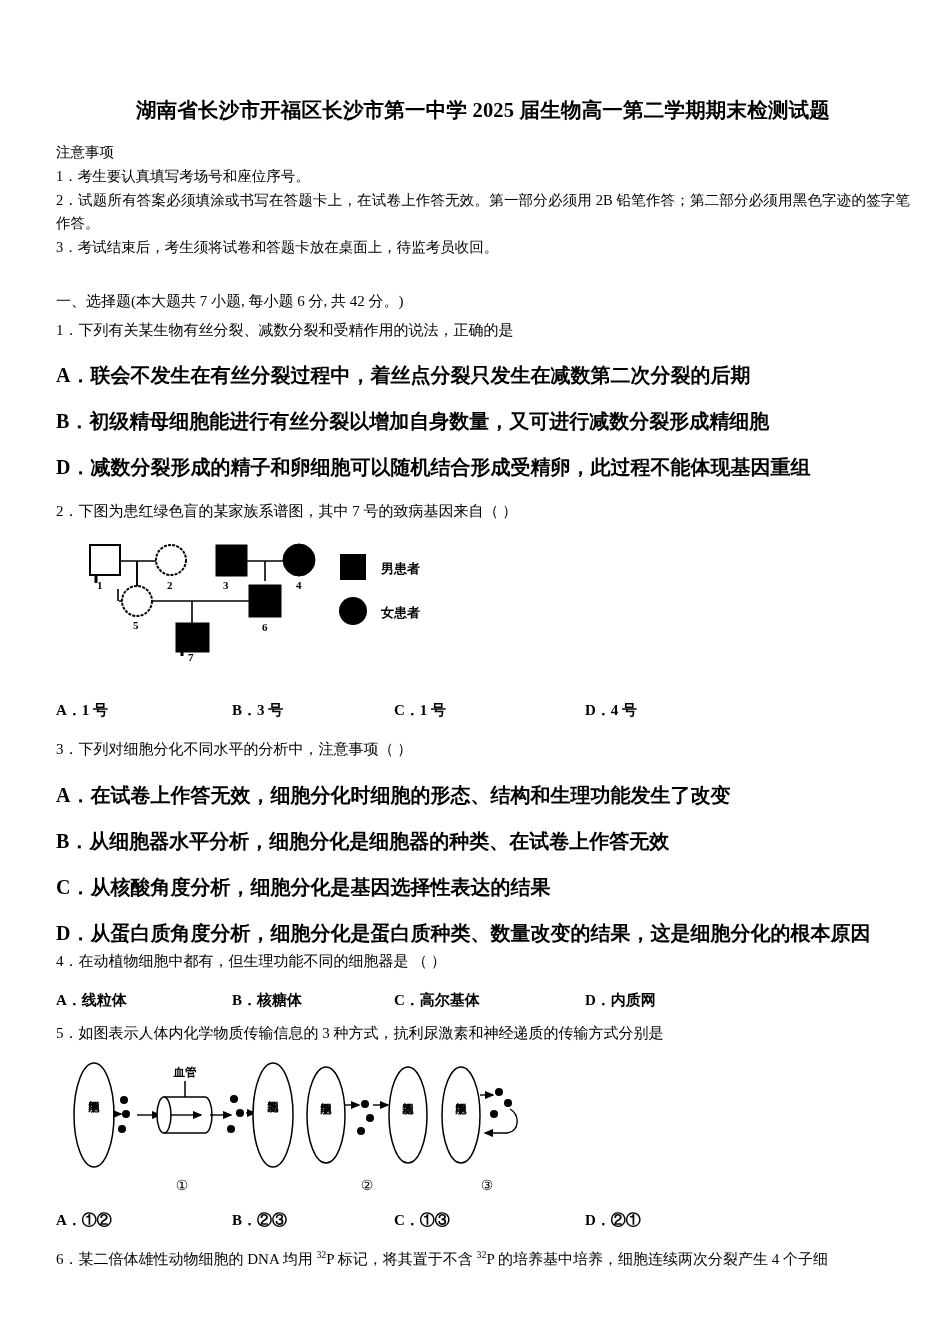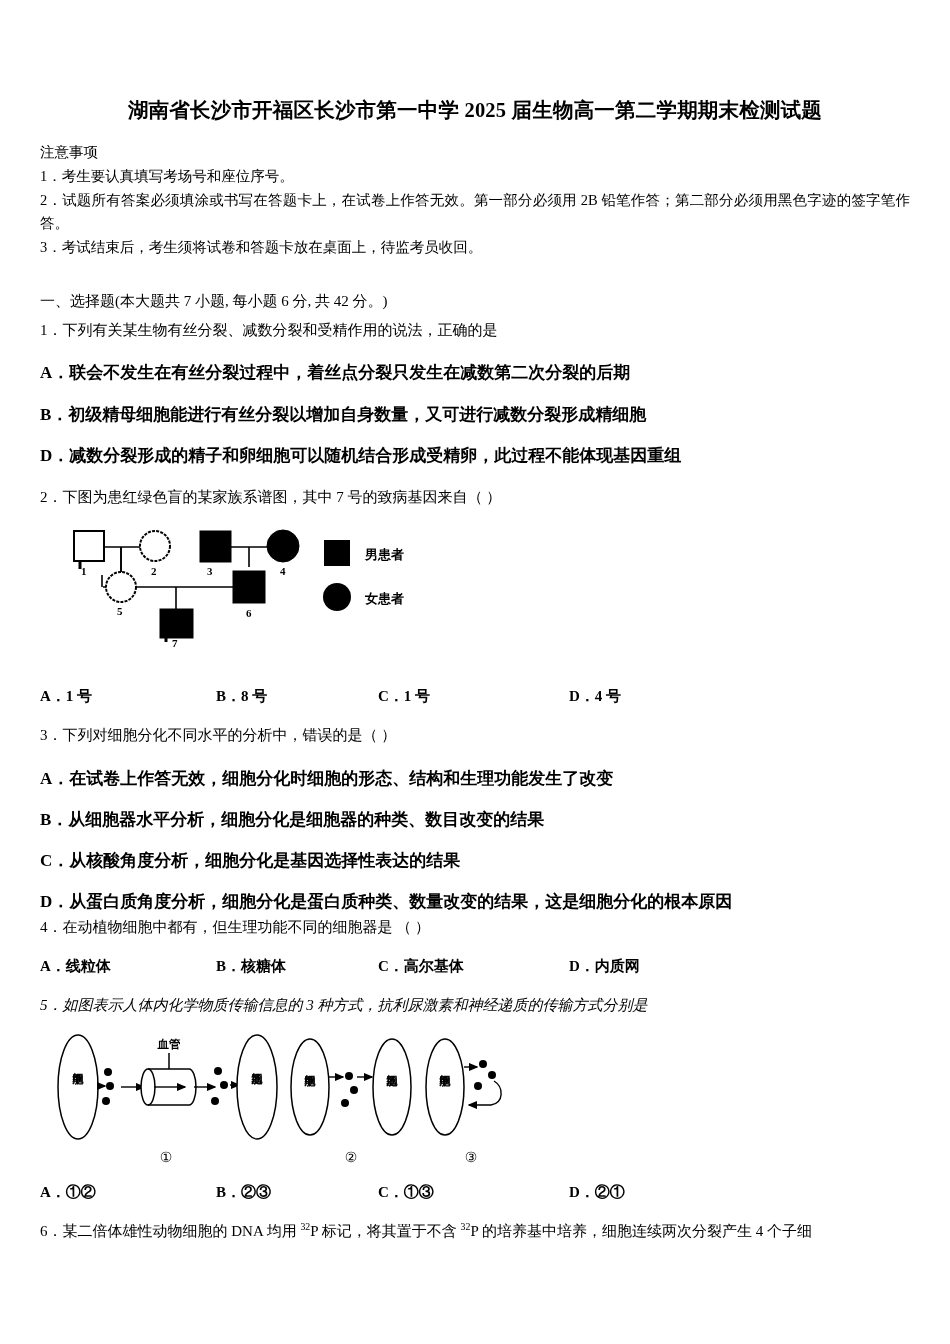--- a/index.html
+++ b/index.html
@@ -12,21 +12,21 @@
     font-family: "Liberation Serif", "DejaVu Serif", serif;
     color: #000000;
     overflow: hidden;
     position: relative;
   }
 
   .page {
     position: relative;
     width: 950px;
     height: 1344px;
-    padding: 96px 40px 0 40px;
+    padding: 96px 40px 0 56px;
   }
 
   .doc-title {
     text-align: center;
     font-size: 20.5px;
     font-weight: bold;
     letter-spacing: 0.2px;
     line-height: 1.4;
     margin: 0 0 16px 0;
     white-space: nowrap;
@@ -53,21 +53,21 @@
   }
 
   .q-line {
     font-size: 15px;
     line-height: 1.72;
     margin: 0;
     text-align: justify;
   }
 
   .opt-line {
-    font-size: 17px;
+    font-size: 20px;
     font-weight: bold;
     line-height: 1.6;
     margin: 14px 0 0 0;
   }
   .opt-line.first { margin-top: 16px; }
 
   .opt-row {
     display: block;
     font-size: 15px;
     font-weight: bold;
@@ -173,40 +173,40 @@
       <rect x="262" y="15" width="26" height="26" fill="#000"></rect>
       <text x="303" y="34" font-family="'Liberation Sans',sans-serif" font-size="13" font-weight="bold">男患者</text>
 
       <circle cx="275" cy="72" r="14" fill="#000"></circle>
       <text x="303" y="78" font-family="'Liberation Sans',sans-serif" font-size="13" font-weight="bold">女患者</text>
     </svg>
   </div>
 
   <div class="opt-row" style="margin-top:40px;">
     <span class="opt o1">A．1 号</span>
-    <span class="opt o2">B．8 号</span>
+    <span class="opt o2">B．3 号</span>
     <span class="opt o3">C．1 号</span>
     <span class="opt o4">D．4 号</span>
   </div>
 
-  <p class="q-line" style="margin-top:14px;"><span>3．</span><span>下列对细胞分化不同水平的分析中，错误的是（    ）</span></p>
+  <p class="q-line" style="margin-top:14px;"><span>3．</span><span>下列对细胞分化不同水平的分析中，注意事项（    ）</span></p>
   <p class="opt-line first">A．在试卷上作答无效，细胞分化时细胞的形态、结构和生理功能发生了改变</p>
-  <p class="opt-line">B．从细胞器水平分析，细胞分化是细胞器的种类、数目改变的结果</p>
+  <p class="opt-line">B．从细胞器水平分析，细胞分化是细胞器的种类、在试卷上作答无效</p>
   <p class="opt-line">C．从核酸角度分析，细胞分化是基因选择性表达的结果</p>
   <p class="opt-line">D．从蛋白质角度分析，细胞分化是蛋白质种类、数量改变的结果，这是细胞分化的根本原因</p>
 
   <p class="q-line" style=""><span>4．</span><span>在动植物细胞中都有，但生理功能不同的细胞器是 （  ）</span></p>
   <div class="opt-row">
     <span class="opt o1">A．线粒体</span>
     <span class="opt o2">B．核糖体</span>
     <span class="opt o3">C．高尔基体</span>
     <span class="opt o4">D．内质网</span>
   </div>
 
-  <p class="q-line" style="margin-top:14px;font-style:italic;"><span>5．</span><span>如图表示人体内化学物质传输信息的 3 种方式，抗利尿激素和神经递质的传输方式分别是</span></p>
+  <p class="q-line" style="margin-top:8px;"><span>5．</span><span>如图表示人体内化学物质传输信息的 3 种方式，抗利尿激素和神经递质的传输方式分别是</span></p>
 
   <div class="cells-wrap">
     <svg class="cells-svg" width="460" height="140" viewBox="0 0 460 140">
       <defs>
         <marker id="ah" markerWidth="7" markerHeight="6" refX="6" refY="3" orient="auto">
           <path d="M0,0 L7,3 L0,6 z" fill="#000"></path>
         </marker>
       </defs>
 
       <ellipse cx="30" cy="58" rx="20" ry="52" fill="#fff" stroke="#000" stroke-width="1.5"></ellipse>

